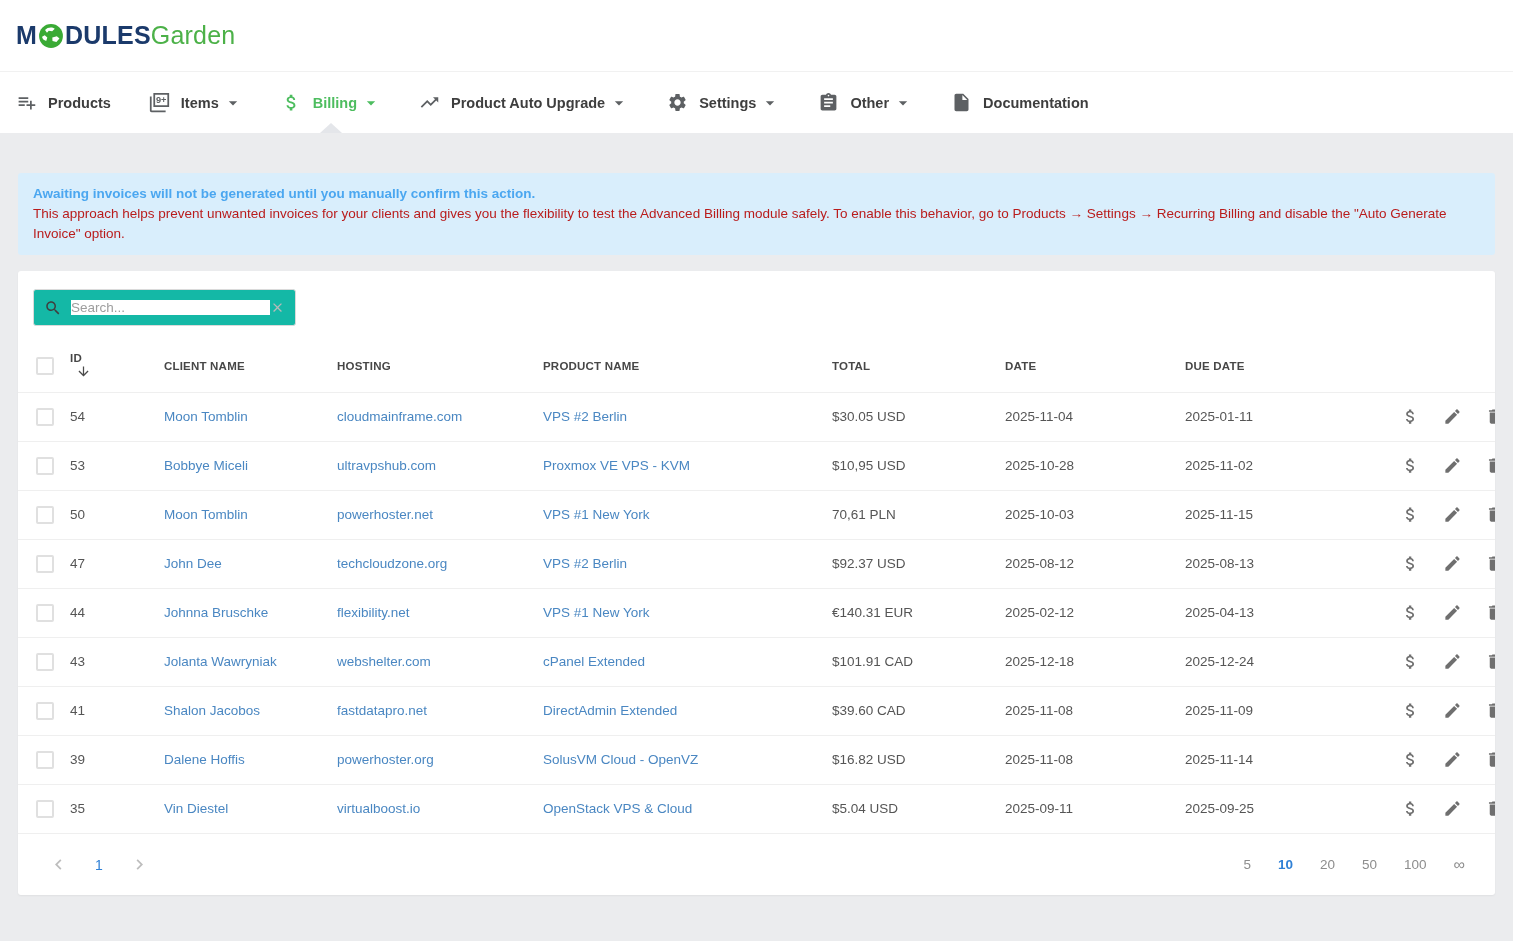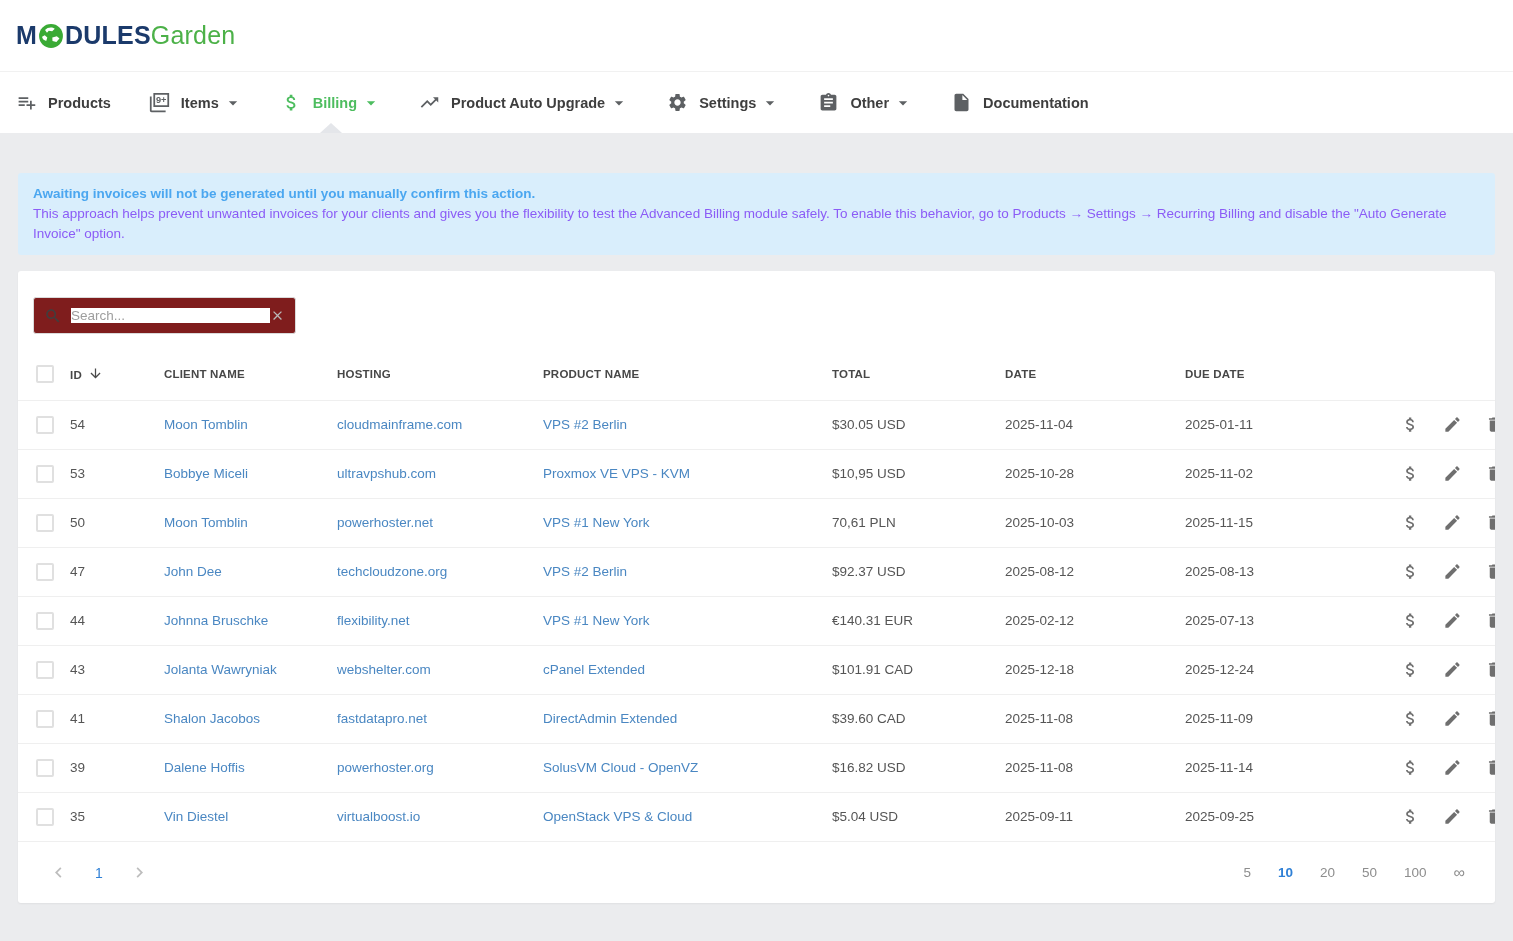--- a/index.html
+++ b/index.html
@@ -55,45 +55,45 @@
   }
 
   
   .content { padding:0 18px; }
   .page-title { font-size:17px; font-weight:bold; color:#3a3a3a; margin:38px 0 0 0; padding-left:0; }
   .banner {
     margin-top:40px; background:#d9eefc; border-radius:3px;
     padding:11px 15px; font-size:13.5px; line-height:20px;
   }
   .banner .line1 { color:#4ba7f0; font-weight:bold; }
-  .banner .line2 { color:#8b5cf6; }
+  .banner .line2 { color:#b91c1c; }
 
   .card {
     margin-top:16px; background:#fff; border-radius:3px;
     box-shadow:0 1px 2px rgba(0,0,0,.05);
   }
   .search-wrap { padding:18px 15px 14px 15px; }
   .search-box {
     width:263px; height:37px; border:1px solid #dadada; border-radius:3px;
-    display:flex; align-items:center; padding:0 10px; background:#7f1d1d;margin-top:8px;
+    display:flex; align-items:center; padding:0 10px; background:#14b8a6;
   }
   .search-icon { width:18px; height:18px; color:#3f3f3f; margin-right:9px; }
   .search-input {
     border:none; outline:none; flex:1; font-size:13.5px;
     font-family:"Liberation Sans", sans-serif; color:#444; min-width:0;
   }
   .search-input::placeholder { color:#9e9e9e; }
   .clear-icon { width:15px; height:15px; color:#b9b9b9; cursor:pointer; }
 
   table.invoices { width:100%; border-collapse:collapse; table-layout:fixed; }
   th {
     text-align:left; font-size:11.5px; font-weight:bold; color:#474747;
     letter-spacing:.2px; height:52px; vertical-align:middle; white-space:nowrap;
   }
-  th .th-inner { display:inline-flex; align-items:flex-end; }
+  th .th-inner { display:inline-flex; align-items:flex-start;flex-direction:column; }
   .sort-icon { width:15px; height:15px; color:#4a4a4a; margin-left:6px; }
   td { height:49px; border-top:1px solid #efefef; font-size:13.5px; color:#555; vertical-align:middle; white-space:nowrap; overflow:hidden; }
   .cell-cb { padding-left:18px; }
   .checkbox {
     width:18px; height:18px; border:2px solid #e0e0e0; border-radius:2px;
     background:#fff; display:inline-block; cursor:pointer; vertical-align:middle;
   }
   .link { color:#4a87c2; cursor:pointer; }
   .cell-actions { text-align:right; padding-right:22px; }
   .action-btn { width:19px; height:19px; color:#6f6f6f; cursor:pointer; margin-left:23px; vertical-align:middle; }
@@ -368,21 +368,21 @@
               </span></td>
           </tr>
           <tr>
             <td class="cell-cb"><span class="checkbox"></span></td>
             <td>44</td>
             <td><span class="link">Johnna Bruschke</span></td>
             <td><span class="link">flexibility.net</span></td>
             <td><span class="link">VPS #1 New York</span></td>
             <td>€140.31 EUR</td>
             <td>2025-02-12</td>
-            <td>2025-07-13</td>
+            <td>2025-04-13</td>
             <td class="cell-actions"><span class="icon action-btn">
                 <svg viewBox="0 0 24 24">
                   <path fill="currentColor" d="M11.8 10.9c-2.27-.59-3-1.2-3-2.15 0-1.09 1.01-1.85 2.7-1.85 1.78 0 2.44.85 2.5 2.1h2.21c-.07-1.72-1.12-3.3-3.21-3.81V3h-3v2.16c-1.94.42-3.5 1.68-3.5 3.61 0 2.31 1.91 3.46 4.7 4.13 2.5.6 3 1.48 3 2.41 0 .69-.49 1.79-2.7 1.79-2.06 0-2.87-.92-2.98-2.1h-2.2c.12 2.19 1.76 3.42 3.68 3.83V21h3v-2.15c1.95-.37 3.5-1.5 3.5-3.55 0-2.84-2.43-3.81-4.7-4.4z"></path>
                 </svg>
               </span><span class="icon action-btn">
                 <svg viewBox="0 0 24 24">
                   <path fill="currentColor" d="M3 17.25V21h3.75L17.81 9.94l-3.75-3.75L3 17.25zM20.71 7.04c.39-.39.39-1.02 0-1.41l-2.34-2.34c-.39-.39-1.02-.39-1.41 0l-1.83 1.83 3.75 3.75 1.83-1.83z"></path>
                 </svg>
               </span><span class="icon action-btn">
                 <svg viewBox="0 0 24 24">

